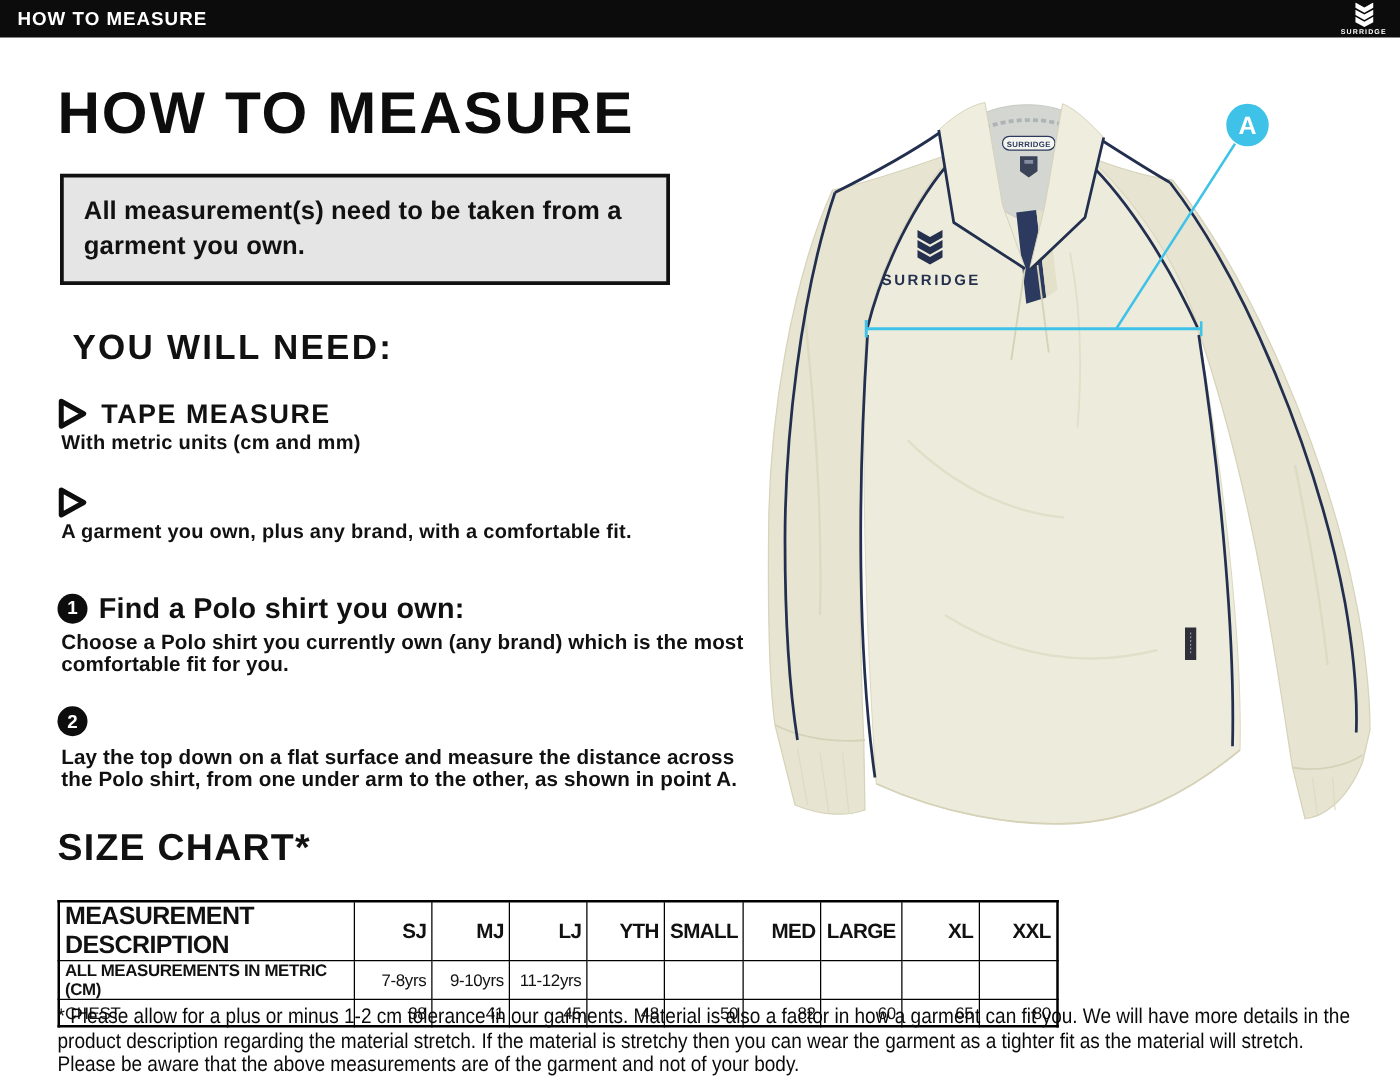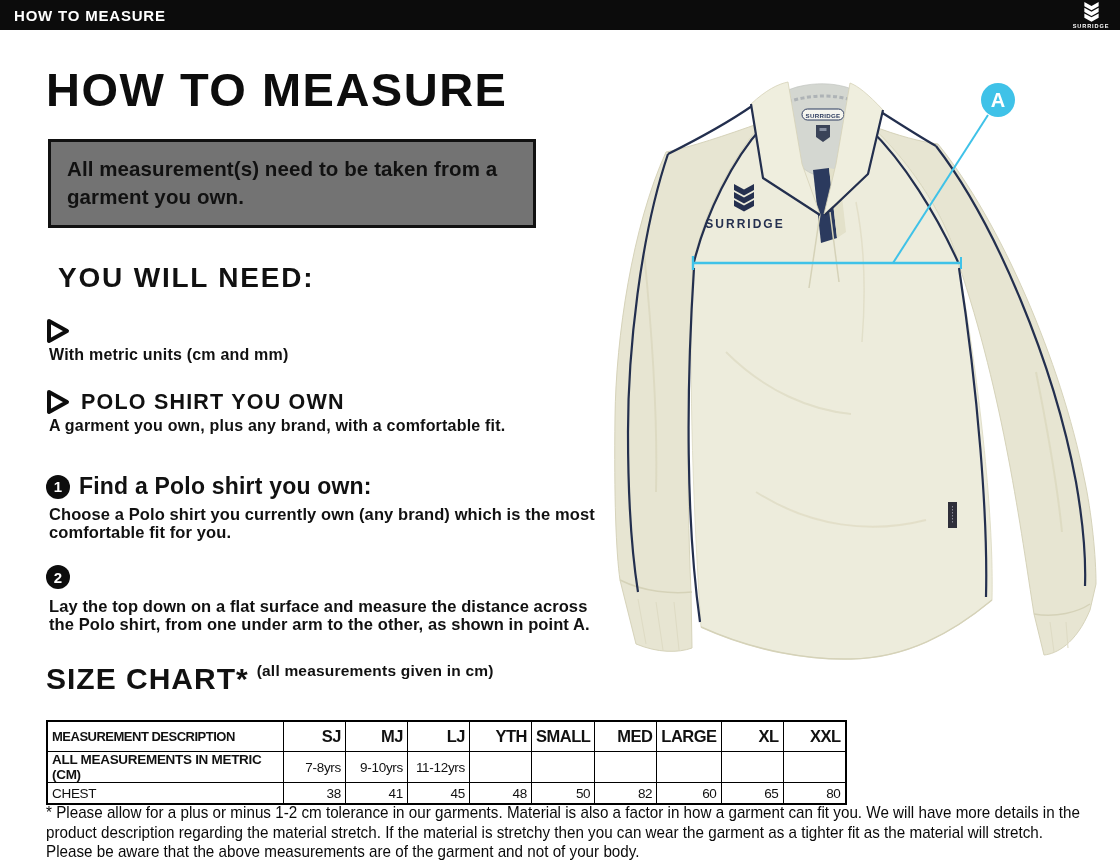--- a/index.html
+++ b/index.html
@@ -27,21 +27,21 @@
     color:#fff;font-size:5.6px;font-weight:bold;letter-spacing:.9px;margin-top:1px;
   }
 
   
   .page-title{
     left:46px;top:62px;margin:0;
     font-size:47px;font-weight:bold;letter-spacing:1.5px;color:#0d0d0d;
   }
   .note-box{
     left:48px;top:139px;width:452px;
-    border:3px solid #111;background:#737373;
+    border:3px solid #111;background:#e5e5e5;
     padding:13px 14px 14px 16px;
   }
   .note-text{margin:0;font-size:20.5px;font-weight:bold;line-height:28px;letter-spacing:.1px;}
 
   .ywn-heading{
     left:46px;top:250px;margin:12px;
     font-size:28px;font-weight:bold;letter-spacing:1.8px;
   }
   .need{left:46px;display:flex;align-items:center;gap:11px;}
   .need-title{font-size:21.5px;font-weight:bold;letter-spacing:1.2px;}
@@ -51,33 +51,33 @@
   .step-badge{
     width:24px;height:24px;border-radius:50%;background:#0d0d0d;color:#fff;
     display:flex;align-items:center;justify-content:center;
     font-size:15px;font-weight:bold;flex:0 0 auto;
   }
   .step-title{font-size:23px;font-weight:bold;letter-spacing:.2px;}
   .step-desc{
     left:49px;width:548px;font-size:16.5px;font-weight:bold;line-height:18px;letter-spacing:.1px;
   }
 
-  .sc-heading-row{left:46px;top:662px;display:flex;align-items:flex-start;gap:8px;}
+  .sc-heading-row{left:46px;top:662px;display:flex;align-items:flex-end;gap:8px;}
   .sc-heading{font-size:30px;font-weight:bold;letter-spacing:1px;}
   .sc-subheading{font-size:15.5px;font-weight:bold;letter-spacing:.2px;}
 
   
   .size-table{
     left:46px;top:720px;border-collapse:collapse;border:2px solid #000;background:#fff;
   }
   .size-table th,.size-table td{border:1px solid #000;padding:0 4px;}
   .size-table thead th{
     height:29px;font-size:16.5px;font-weight:bold;letter-spacing:-0.5px;text-align:right;
   }
-  .size-table thead th.desc-col{width:227px;text-align:left;font-size:13px;}
+  .size-table thead th.desc-col{width:227px;text-align:left;font-size:20px;}
   .size-table thead th.size-col{width:53px;}
   .size-table td{height:20px;font-size:13.5px;text-align:right;letter-spacing:-0.3px;}
   .size-table td.rowlabel{text-align:left;}
   .size-table tr.metric-row td.rowlabel{font-weight:bold;}
 
   .footnote{
     left:46px;top:803px;width:1168px;margin:0;
     transform:scaleX(.895);transform-origin:0 0;
     font-size:17px;line-height:19.5px;color:#0a0a0a;letter-spacing:0;
   }
@@ -107,45 +107,44 @@
 <div class="abs note-box">
   <p class="note-text">All measurement(s) need to be taken from a garment you own.</p>
 </div>
 
 <h2 class="abs ywn-heading">YOU WILL NEED:</h2>
 
 <div class="abs need" style="top:318px;">
   <svg width="24" height="26" viewBox="0 0 24 26" aria-hidden="true">
     <polygon points="3,3 21,13 3,23" fill="none" stroke="#0d0d0d" stroke-width="4" stroke-linejoin="round"></polygon>
   </svg>
+  <span class="need-title">TAPE MEASURE</span>
 </div>
 <div class="abs need-desc" style="top:346px;">With metric units (cm and mm)</div>
 
 <div class="abs need" style="top:389px;">
   <svg width="24" height="26" viewBox="0 0 24 26" aria-hidden="true">
     <polygon points="3,3 21,13 3,23" fill="none" stroke="#0d0d0d" stroke-width="4" stroke-linejoin="round"></polygon>
   </svg>
-  <span class="need-title">POLO SHIRT YOU OWN</span>
 </div>
 <div class="abs need-desc" style="top:417px;">A garment you own, plus any brand, with a comfortable fit.</div>
 
 <div class="abs step" style="top:473px;">
   <span class="step-badge">1</span>
   <span class="step-title">Find a Polo shirt you own:</span>
 </div>
 <div class="abs step-desc" style="top:505px;">Choose a Polo shirt you currently own (any brand) which is the most comfortable fit for you.</div>
 
 <div class="abs step" style="top:565px;">
   <span class="step-badge">2</span>
 </div>
 <div class="abs step-desc" style="top:597px;">Lay the top down on a flat surface and measure the distance across the Polo shirt, from one under arm to the other, as shown in point A.</div>
 
 <div class="abs sc-heading-row">
   <span class="sc-heading">SIZE CHART*</span>
-  <span class="sc-subheading">(all measurements given in cm)</span>
 </div>
 
 <table class="abs size-table">
   <thead>
     <tr>
       <th class="desc-col">MEASUREMENT DESCRIPTION</th>
       <th class="size-col">SJ</th>
       <th class="size-col">MJ</th>
       <th class="size-col">LJ</th>
       <th class="size-col">YTH</th>

